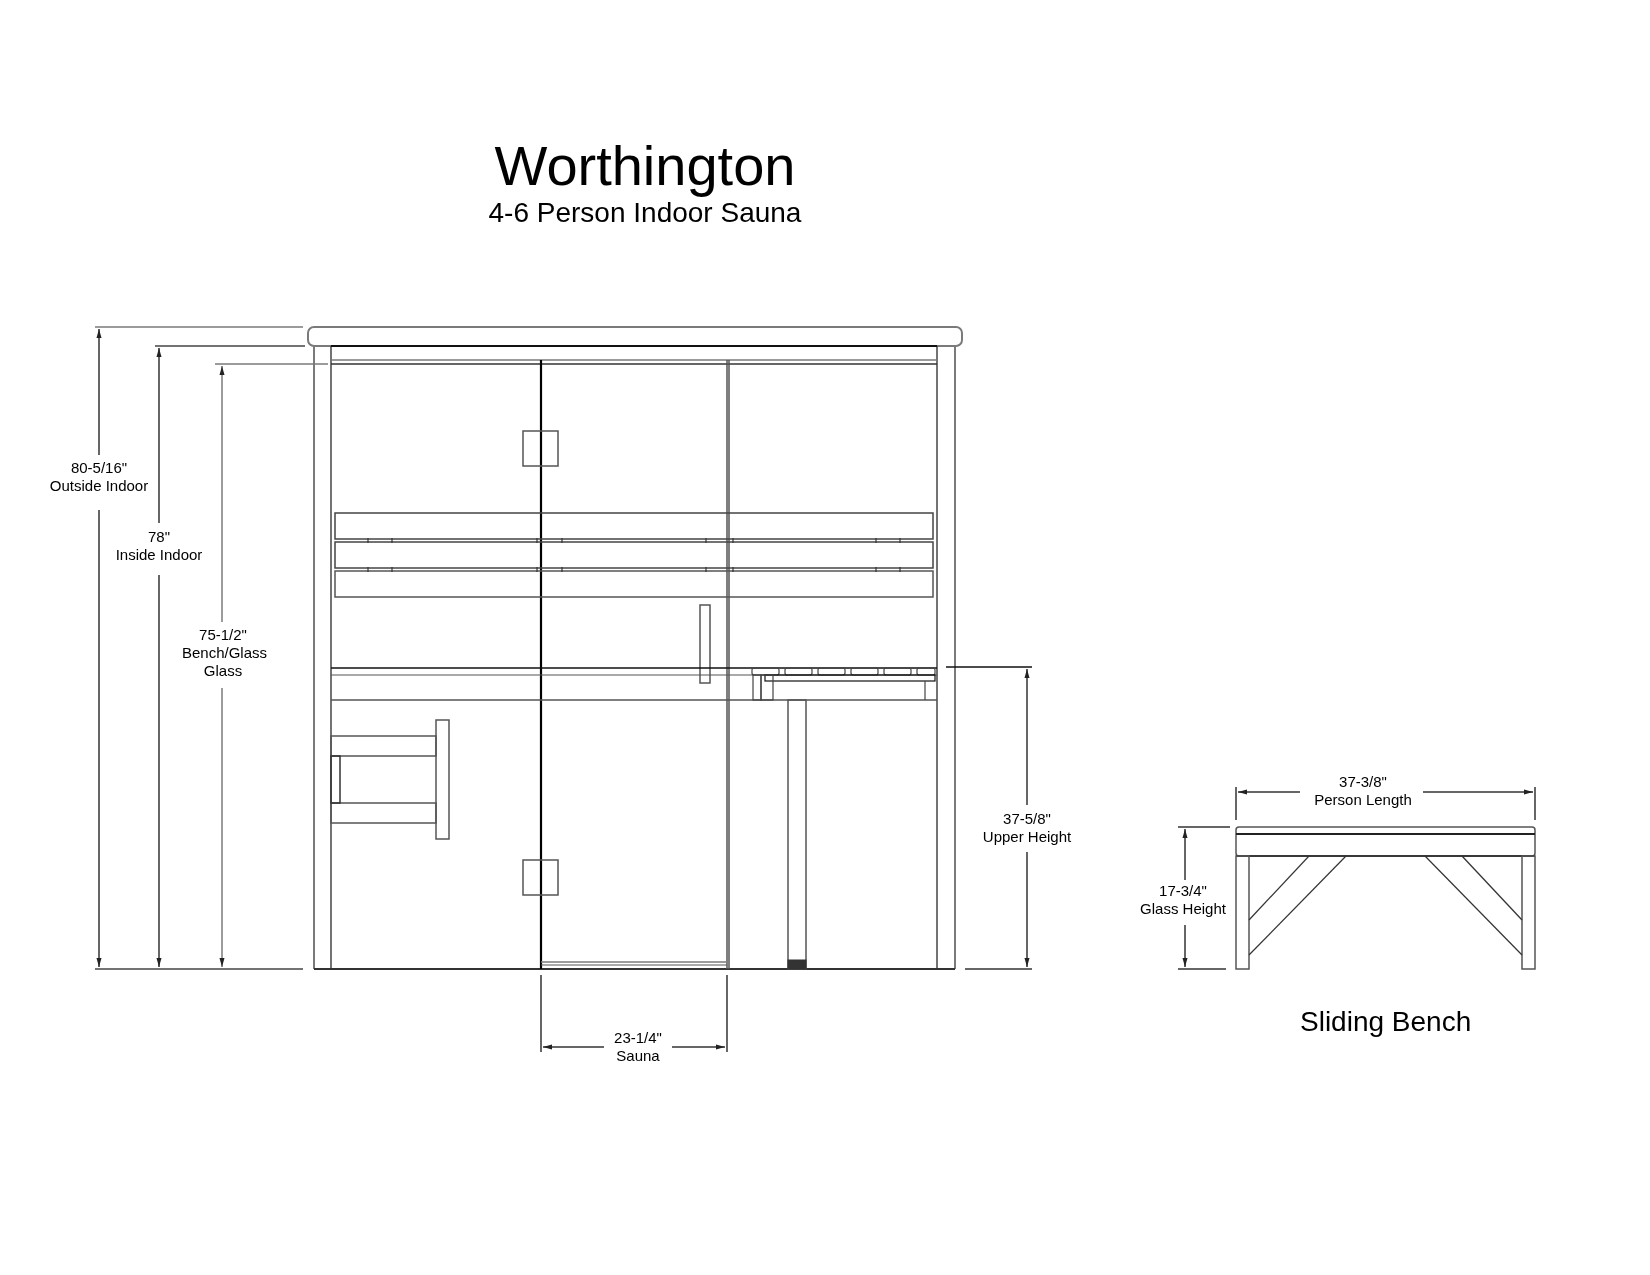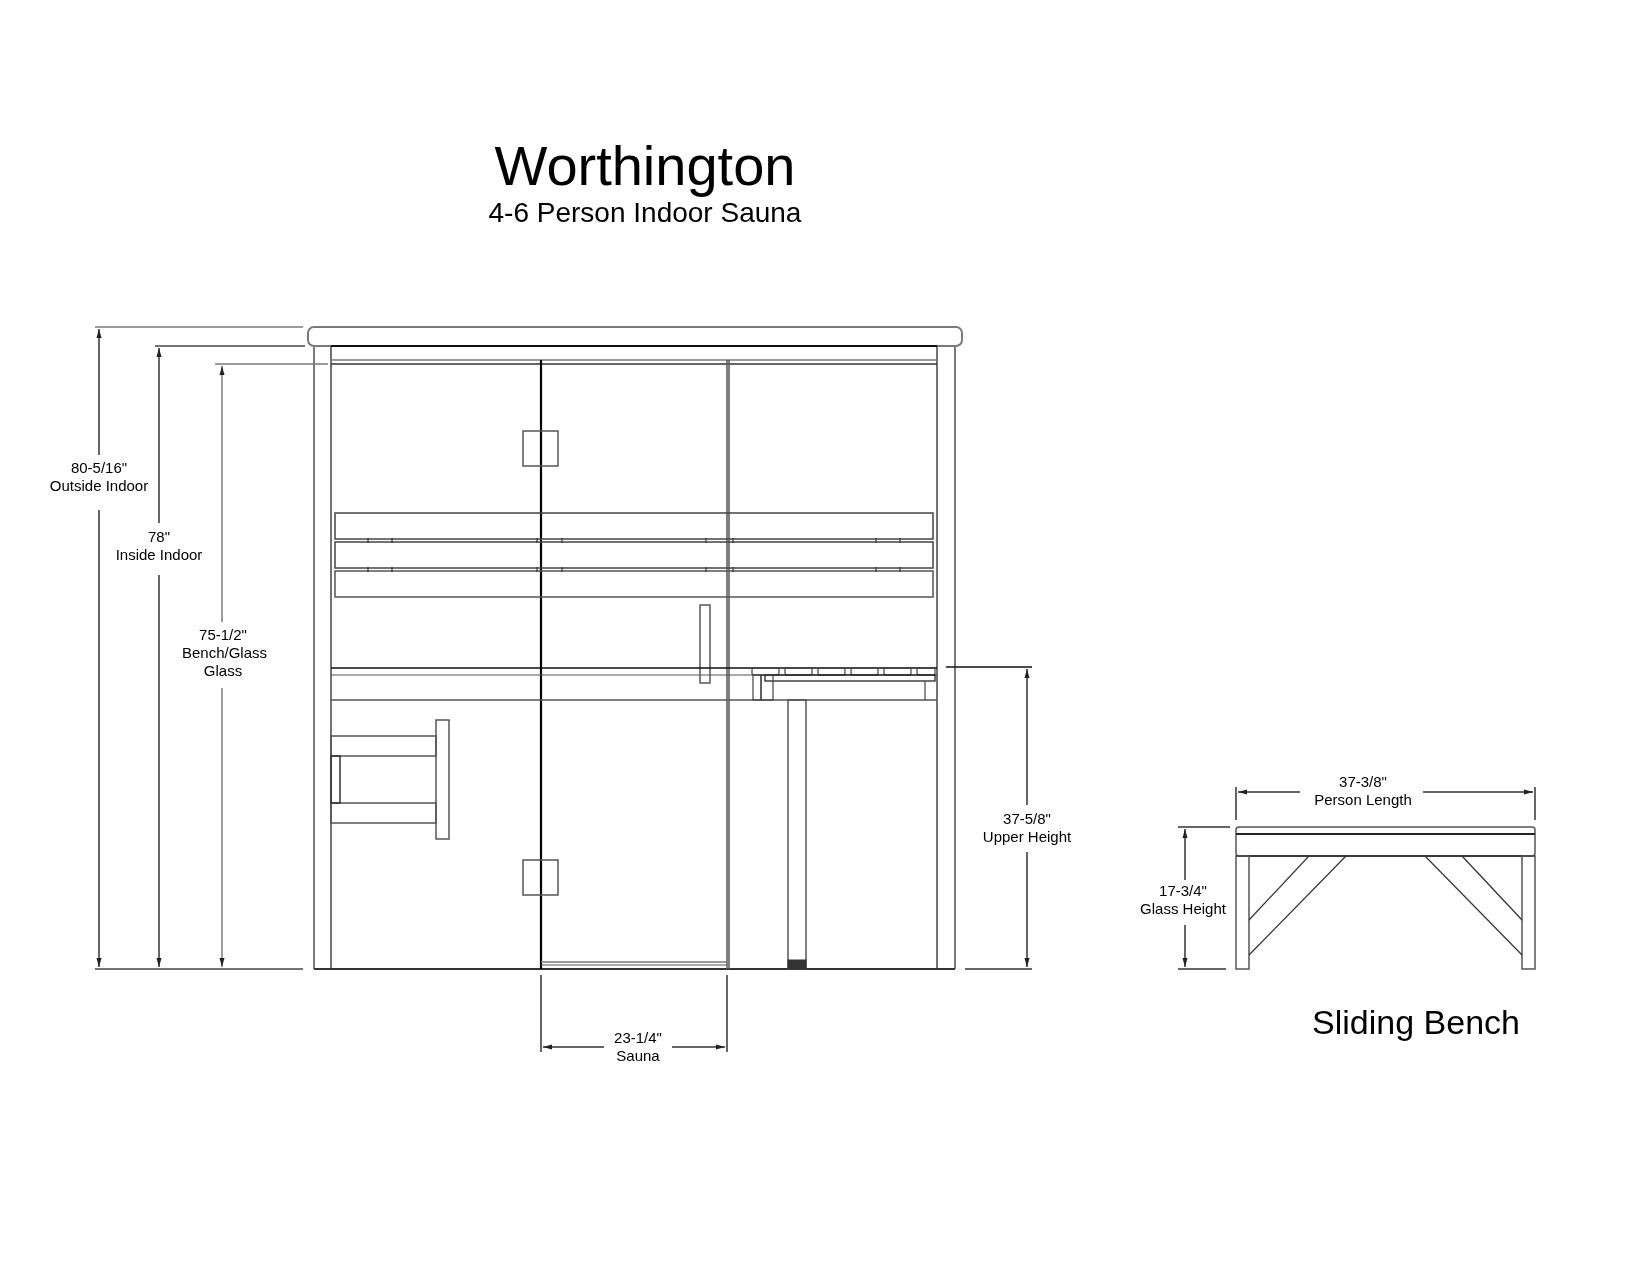--- a/index.html
+++ b/index.html
@@ -2,22 +2,22 @@
 <html><head>
   <meta charset="utf-8">
   <style>
     html, body { margin: 0; padding: 0; background: #ffffff; }
     body { width: 1650px; height: 1275px; position: relative; overflow: hidden;
            font-family: "Liberation Sans", sans-serif; color: #000; }
     .title { position: absolute; left: 0; width: 1290px; top: 136px; text-align: center;
              font-size: 56px; line-height: 60px; }
     .subtitle { position: absolute; left: 0; width: 1290px; top: 196px; text-align: center;
                 font-size: 28px; line-height: 34px; }
-    .bench-title { position: absolute; left: 1300px; width: 220px; top: 1003px; text-align: right;
-                   font-size: 34px; line-height: 38px; }
+    .bench-title { position: absolute; left: 1300px; width: 220px; top: 1003px; text-align: left;
+                   font-size: 28px; line-height: 38px; }
     .dim { position: absolute; text-align: center; font-size: 15px; line-height: 18px;
            background: #fff; white-space: nowrap; }
     svg.drawing { position: absolute; left: 0; top: 0; }
   </style>
 </head>
 <body>
 
 <svg class="drawing" width="1650" height="1275" viewBox="0 0 1650 1275" xmlns="http://www.w3.org/2000/svg">
   <defs>
     <marker id="arr" markerWidth="10" markerHeight="8" refX="9" refY="4" orient="auto-start-reverse" markerUnits="userSpaceOnUse">

